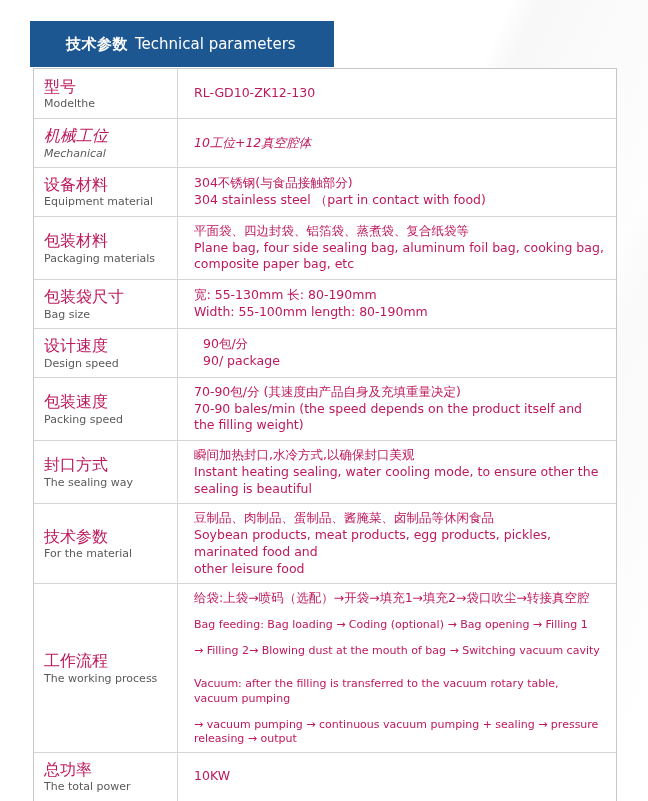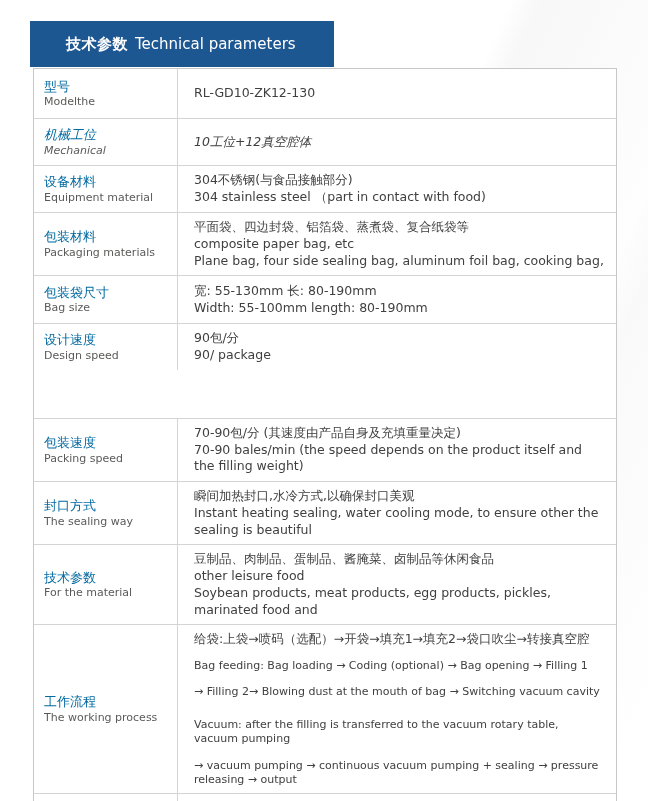--- a/index.html
+++ b/index.html
@@ -46,39 +46,39 @@
   }
   .row:first-child { border-top: none; }
 
   .label-cell {
     width: 144px;
     flex: 0 0 144px;
     border-right: 1px solid #d4d4d4;
     padding: 6px 6px 6px 10px;
     display: flex; flex-direction: column; justify-content: center;
   }
-  .label-zh { font-size: 13px; color: #0369a1; line-height: 1.35; font-weight: 500; }
+  .label-zh { font-size: 16px; color: #be185d; line-height: 1.35; font-weight: 500; }
   .label-en { font-size: 11px;  color: #5a5a59; line-height: 1.3; }
 
   .value-cell {
     flex: 1;
     padding: 6px 12px 6px 16px;
     display: flex; flex-direction: column; justify-content: center;
   }
   .para + .para { margin-top: 7px; }
-  .line { font-size: 12.5px; color: #404040; line-height: 1.34; }
+  .line { font-size: 12.5px; color: #be185d; line-height: 1.34; }
 
   
   [data-name="row-model"]                    { min-height: 49px; }
   [data-name="row-mechanical"]               { min-height: 47px; font-style: italic; }
   [data-name="row-equipment-material"]       { min-height: 47px; }
   [data-name="row-packaging-materials"]      { min-height: 51px; }
   [data-name="row-bag-size"]                 { min-height: 48px; }
-  [data-name="row-design-speed"]             { min-height: 46px; }
-  [data-name="row-packing-speed"]            { min-height: 45px; margin-top: 48px; }
+  [data-name="row-design-speed"]             { min-height: 46px; gap: 9px; }
+  [data-name="row-packing-speed"]            { min-height: 45px; }
   [data-name="row-sealing-way"]              { min-height: 46px; }
   [data-name="row-for-the-material"]         { min-height: 54px; }
   [data-name="row-working-process"]          { min-height: 97px; }
   [data-name="row-total-power"]              { min-height: 47px; }
   [data-name="row-machine-weight"]           { min-height: 46px; }
 
   [data-name="row-working-process"] .line    { line-height: 1.28; }
   [data-name="row-working-process"] .line.en { font-size: 11px; margin-top: 12px; }
 </style>
 </head>
@@ -125,22 +125,22 @@
       </div>
   </div>
     <div class="row" data-name="row-packaging-materials">
     <div class="label-cell" data-name="row-label-cell">
       <div class="label-zh" data-name="row-label-zh">包装材料</div>
       <div class="label-en" data-name="row-label-en">Packaging materials</div>
     </div>
     <div class="value-cell" data-name="row-value-cell">
         <div class="para" data-name="value-paragraph">
           <div class="line zh" data-name="value-line">平面袋、四边封袋、铝箔袋、蒸煮袋、复合纸袋等</div>
+          <div class="line en" data-name="value-line">Plane bag, four side sealing bag, aluminum foil bag, cooking bag,</div>
           <div class="line en" data-name="value-line">composite paper bag, etc</div>
-          <div class="line en" data-name="value-line">Plane bag, four side sealing bag, aluminum foil bag, cooking bag,</div>
         </div>
       </div>
   </div>
     <div class="row" data-name="row-bag-size">
     <div class="label-cell" data-name="row-label-cell">
       <div class="label-zh" data-name="row-label-zh">包装袋尺寸</div>
       <div class="label-en" data-name="row-label-en">Bag size</div>
     </div>
     <div class="value-cell" data-name="row-value-cell">
         <div class="para" data-name="value-paragraph">
@@ -186,22 +186,22 @@
       </div>
   </div>
     <div class="row" data-name="row-for-the-material">
     <div class="label-cell" data-name="row-label-cell">
       <div class="label-zh" data-name="row-label-zh">技术参数</div>
       <div class="label-en" data-name="row-label-en">For the material</div>
     </div>
     <div class="value-cell" data-name="row-value-cell">
         <div class="para" data-name="value-paragraph">
           <div class="line zh" data-name="value-line">豆制品、肉制品、蛋制品、酱腌菜、卤制品等休闲食品</div>
+          <div class="line en" data-name="value-line">Soybean products, meat products, egg products, pickles, marinated food and</div>
           <div class="line en" data-name="value-line">other leisure food</div>
-          <div class="line en" data-name="value-line">Soybean products, meat products, egg products, pickles, marinated food and</div>
         </div>
       </div>
   </div>
     <div class="row" data-name="row-working-process">
     <div class="label-cell" data-name="row-label-cell">
       <div class="label-zh" data-name="row-label-zh">工作流程</div>
       <div class="label-en" data-name="row-label-en">The working process</div>
     </div>
     <div class="value-cell" data-name="row-value-cell">
         <div class="para" data-name="value-paragraph">

